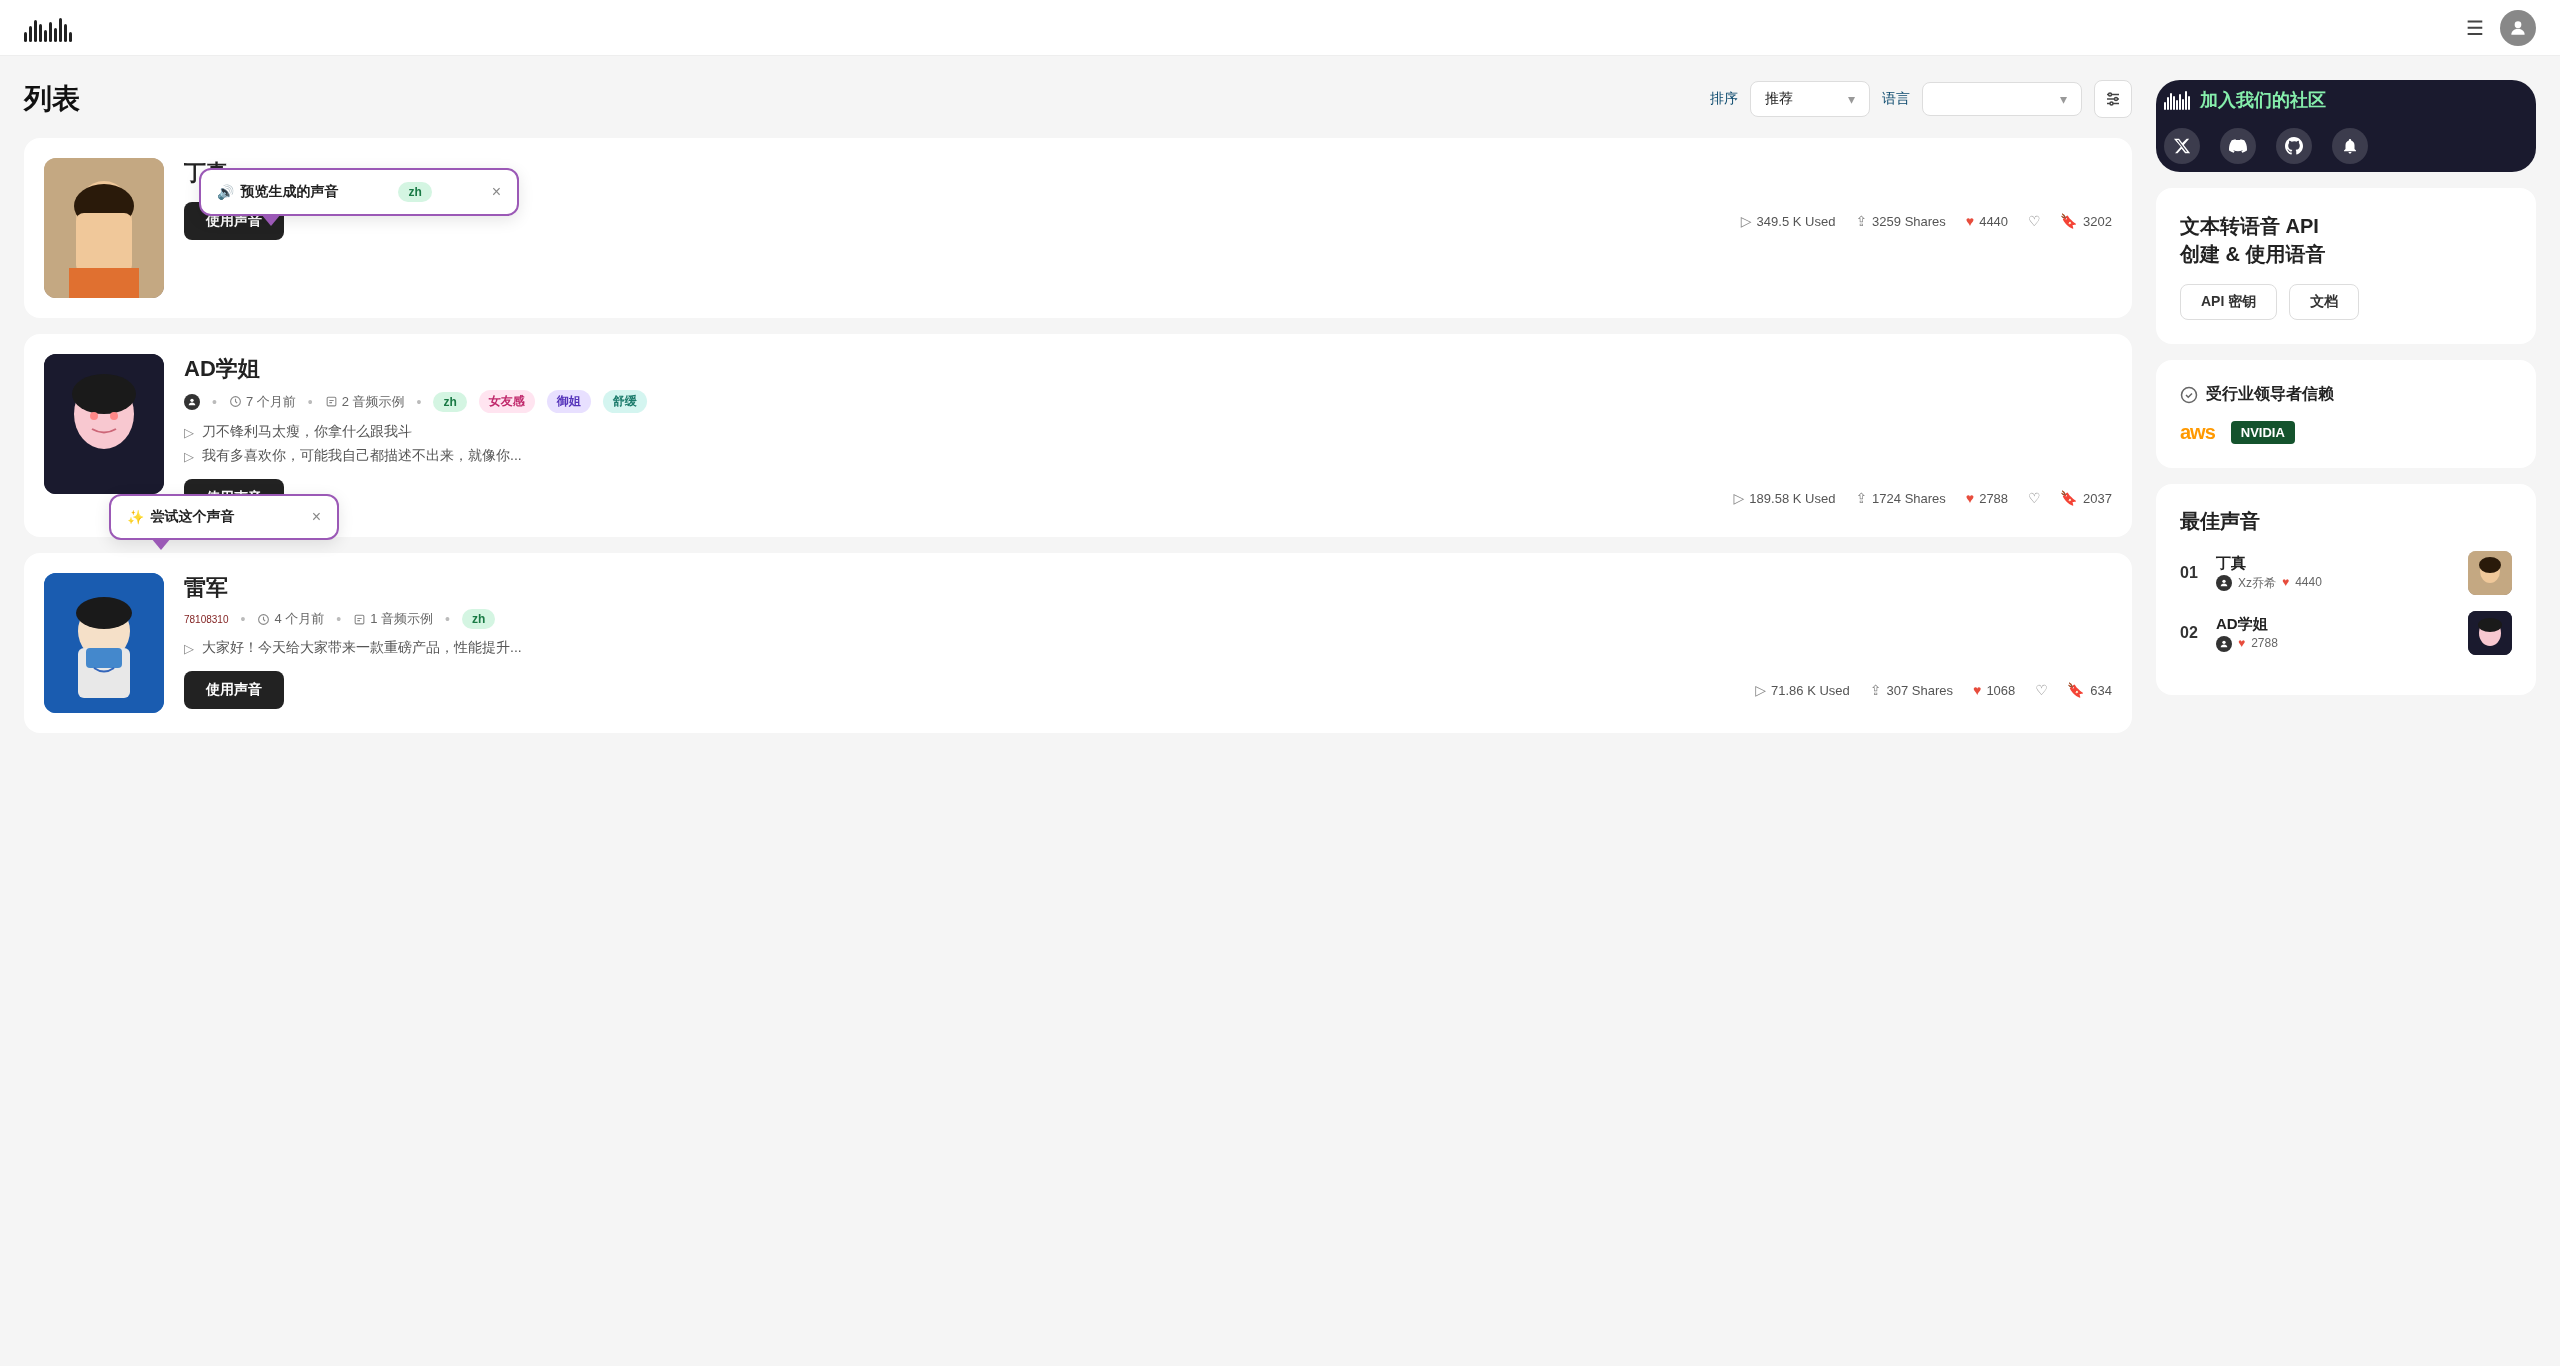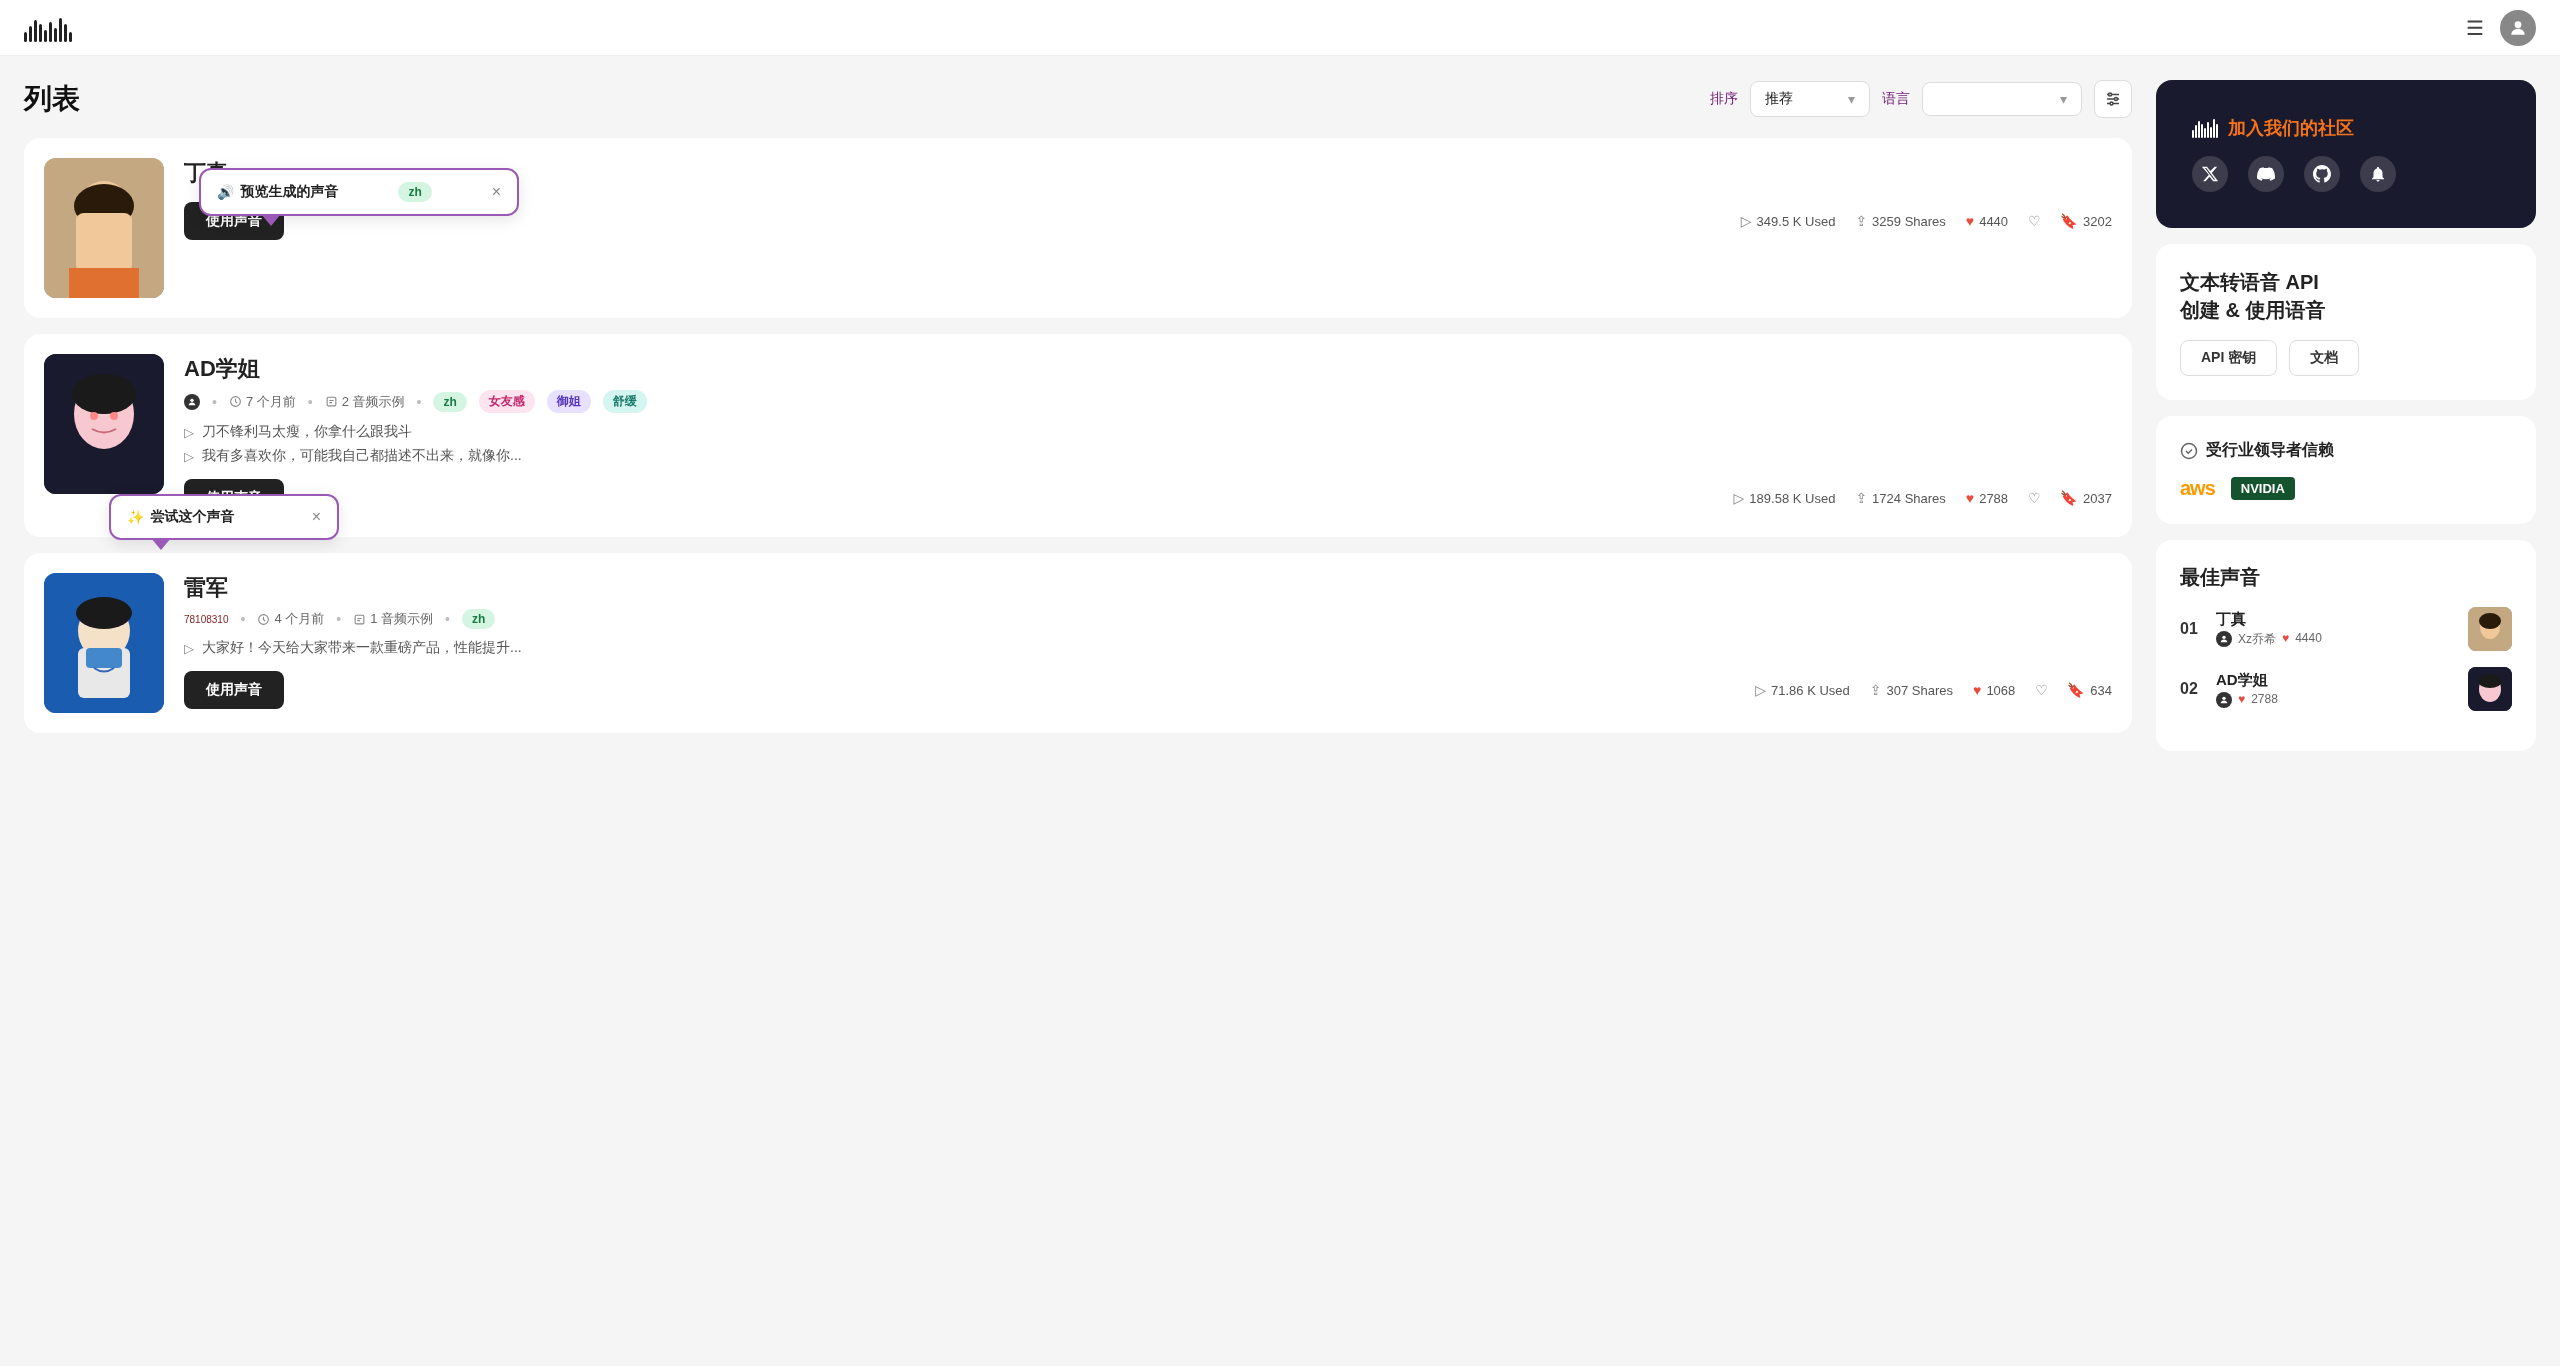--- a/index.html
+++ b/index.html
@@ -86,21 +86,21 @@
       font-size: 28px;
       font-weight: 700;
       color: #111;
     }
     .filter-bar {
       display: flex;
       align-items: center;
       gap: 12px;
     }
     .filter-label {
-      color: #701a75;
+      color: #0c4a6e;
       font-size: 14px;
     }
     .filter-select {
       display: flex;
       align-items: center;
       gap: 6px;
       border: 1px solid #ddd;
       border-radius: 8px;
       padding: 8px 14px;
       background: #fff;
@@ -324,24 +324,24 @@
       font-size: 16px;
     }
 
     
     .sidebar {
       width: 380px;
       flex-shrink: 0;
     }
     .community-card {
       background: #1a1a2e;
-      border-radius: 16px;
-      padding: 36px;
+      border-radius: 24px;
+      padding: 8px;
       margin-bottom: 16px;
-      color: #f97316;
+      color: #86efac;
     }
     .community-header {
       display: flex;
       align-items: center;
       gap: 10px;
       margin-bottom: 16px;
     }
     .community-logo-small {
       display: flex;
       align-items: flex-end;

